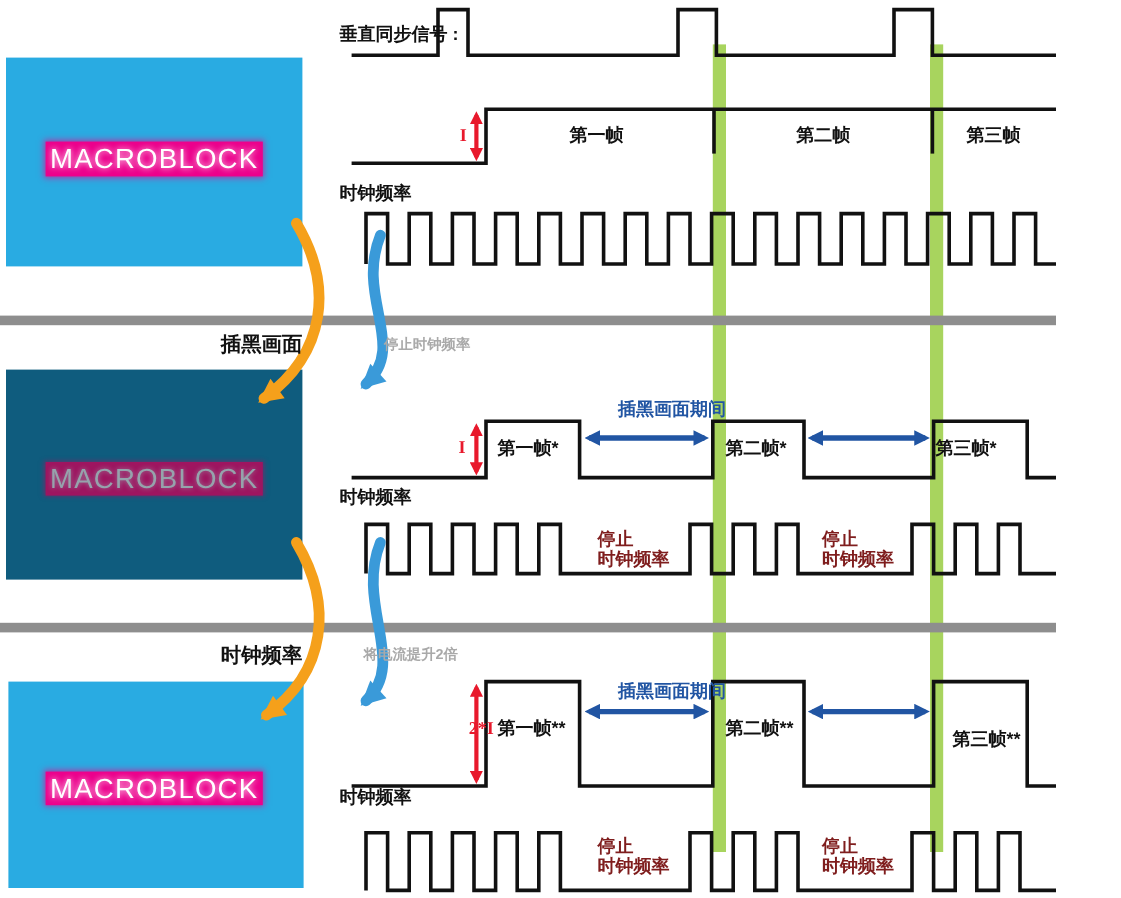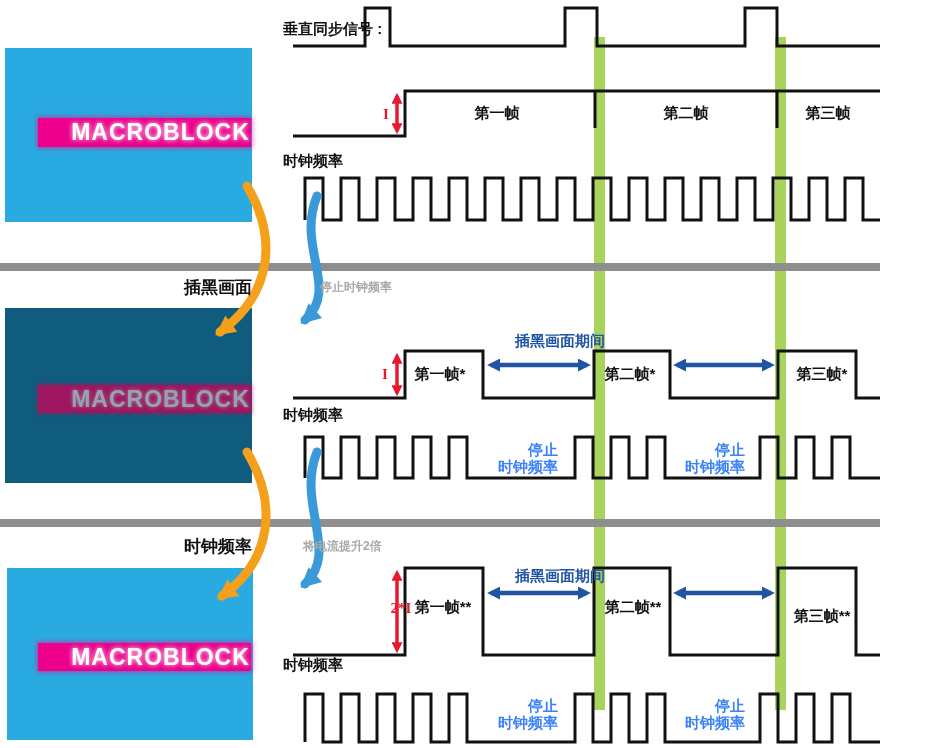--- a/index.html
+++ b/index.html
@@ -1,36 +1,36 @@
 <!DOCTYPE html>
 <html><head>
 <meta charset="utf-8">
 <style>
   html,body{margin:0;padding:0;background:#fff;}
   #stage{position:relative;width:934px;height:748px;background:#ffffff;overflow:hidden;
          font-family:"Liberation Sans","DejaVu Sans",sans-serif;}
   .screenbox{position:absolute;}
   .logo-band{position:absolute;display:flex;align-items:center;justify-content:center;
-             font-weight:bold;font-size:23px;letter-spacing:1px;padding-left:32px;}
+             font-weight:normal;font-size:23px;letter-spacing:1px;}
   .band-bright{background:#EC008C;color:#ffffff;text-shadow:0 0 5px rgba(255,255,255,.95);
                box-shadow:0 0 5px 1px rgba(236,0,140,.65);}
   .band-dark{background:#9E1560;color:#96A3AC;text-shadow:0 0 4px rgba(150,163,172,.8);
              box-shadow:0 0 4px 1px rgba(158,21,96,.6);}
   .greenbar{position:absolute;width:11px;background:#A8D45E;}
   .sep{position:absolute;height:8px;background:#8E8E8E;}
   svg{position:absolute;left:0;top:0;}
   .wf{fill:none;stroke:#111;stroke-width:3;}
   .lbl{position:absolute;font-weight:bold;color:#111;font-size:15px;white-space:nowrap;}
   .ctr{transform:translate(-50%,-50%);}
   .lft{transform:translateY(-50%);}
   .gray{color:#A9A9A9;}
   .s17{font-size:17px;}
   .s16{font-size:12px;}
   .blue{color:#2155A3;}
-  .blue2{color:#3b82f6;text-align:right;line-height:17px;font-size:15px;}
+  .blue2{color:#7f1d1d;text-align:left;line-height:17px;font-size:15px;}
   .red{color:#E8192C;font-family:"Liberation Serif","DejaVu Serif",serif;font-size:15px;}
 </style>
 </head>
 <body>
 
 <div id="stage">
 
   <div class="screenbox" style="left:5px;top:48px;width:247px;height:174px;background:#29ABE2;">
     <div class="logo-band band-bright" style="left:33px;top:70px;width:181px;height:29px;">MACROBLOCK</div>
   </div>
@@ -93,21 +93,21 @@
   <div class="lbl ctr" style="left:686px;top:113px;">第二帧</div>
   <div class="lbl ctr" style="left:828px;top:113px;">第三帧</div>
   <div class="lbl red ctr" style="left:386px;top:114px;">I</div>
   <div class="lbl lft" style="left:283px;top:161px;">时钟频率</div>
 
   <div class="lbl lft s17" style="left:184px;top:287px;">插黑画面</div>
   <div class="lbl lft s16 gray" style="left:320px;top:287px;">停止时钟频率</div>
 
   <div class="lbl ctr" style="left:440px;top:374px;">第一帧*</div>
   <div class="lbl ctr" style="left:630px;top:374px;">第二帧*</div>
-  <div class="lbl ctr" style="left:822px;top:374px;text-align:center;">第三帧*</div>
+  <div class="lbl ctr" style="left:805px;top:374px;text-align:center;">第三帧*</div>
   <div class="lbl red ctr" style="left:385px;top:374px;">I</div>
   <div class="lbl blue ctr" style="left:560px;top:341px;">插黑画面期间</div>
   <div class="lbl lft" style="left:283px;top:415px;">时钟频率</div>
   <div class="lbl blue2 ctr" style="left:528px;top:458px;">
     <div>停止</div>
     <div>时钟频率</div>
   </div>
   <div class="lbl blue2 ctr" style="left:715px;top:458px;">
     <div>停止</div>
     <div>时钟频率</div>

